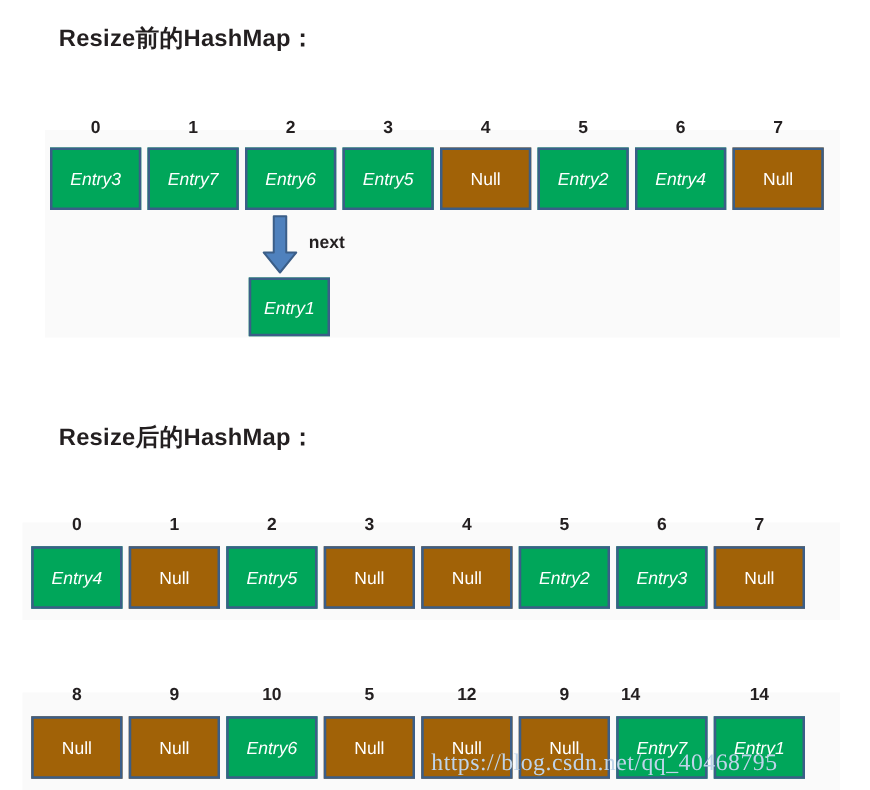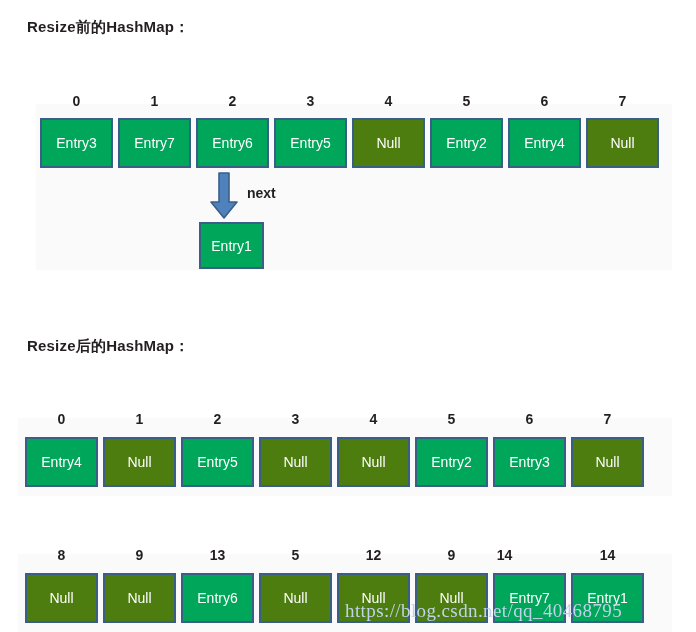--- a/index.html
+++ b/index.html
@@ -13,25 +13,26 @@
     height: 632px;
     position: relative;
     overflow: hidden;
     font-family: "Liberation Sans", "DejaVu Sans", sans-serif;
     color: #231f20;
   }
 
   
   .section-title {
     position: absolute;
-    font-size: 15px;
+    font-size: 19px;
     font-weight: bold;
     letter-spacing: 0.2px;
     color: #231f20;
     white-space: nowrap;
+    margin-left: 20px;
   }
   #title-before { left: 27px; top: 18px; }
   #title-after  { left: 27px; top: 337px; }
 
   
   .panel {
     position: absolute;
     background: #fafafa;
   }
   #panel-before { left: 36px; top: 104px; width: 636px; height: 166px; }
@@ -44,22 +45,22 @@
     box-sizing: border-box;
     border: 2px solid #3b5e88;
     color: #ffffff;
     font-size: 14px;
     line-height: 1;
     display: flex;
     align-items: center;
     justify-content: center;
     user-select: none;
   }
-  .bucket.green { background: #00a65a; }
-  .bucket.blue  { background: #4d7c0f; }
+  .bucket.green { background: #00a65a; font-style: italic; }
+  .bucket.blue  { background: #a16207; }
 
   .idx {
     position: absolute;
     font-size: 14px;
     font-weight: bold;
     color: #231f20;
     text-align: center;
     line-height: 1;
     user-select: none;
   }
@@ -167,21 +168,21 @@
     <div class="idx" style="left: 493px;">6</div>
     <div class="bucket green" style="left: 493px;">Entry3</div>
     <div class="idx" style="left: 571px;">7</div>
     <div class="bucket blue" style="left: 571px;">Null</div>
   </div>
 <div class="after-row" id="row-after-b">
     <div class="idx" style="left: 25px;">8</div>
     <div class="bucket blue" style="left: 25px;">Null</div>
     <div class="idx" style="left: 103px;">9</div>
     <div class="bucket blue" style="left: 103px;">Null</div>
-    <div class="idx" style="left: 181px;">13</div>
+    <div class="idx" style="left: 181px;">10</div>
     <div class="bucket green" style="left: 181px;">Entry6</div>
     <div class="idx" style="left: 259px;">5</div>
     <div class="bucket blue" style="left: 259px;">Null</div>
     <div class="idx" style="left: 337px;">12</div>
     <div class="bucket blue" style="left: 337px;">Null</div>
     <div class="idx" style="left: 415px;">9</div>
     <div class="bucket blue" style="left: 415px;">Null</div>
     <div class="idx" style="left: 468px;">14</div>
     <div class="bucket green" style="left: 493px;">Entry7</div>
     <div class="idx" style="left: 571px;">14</div>

